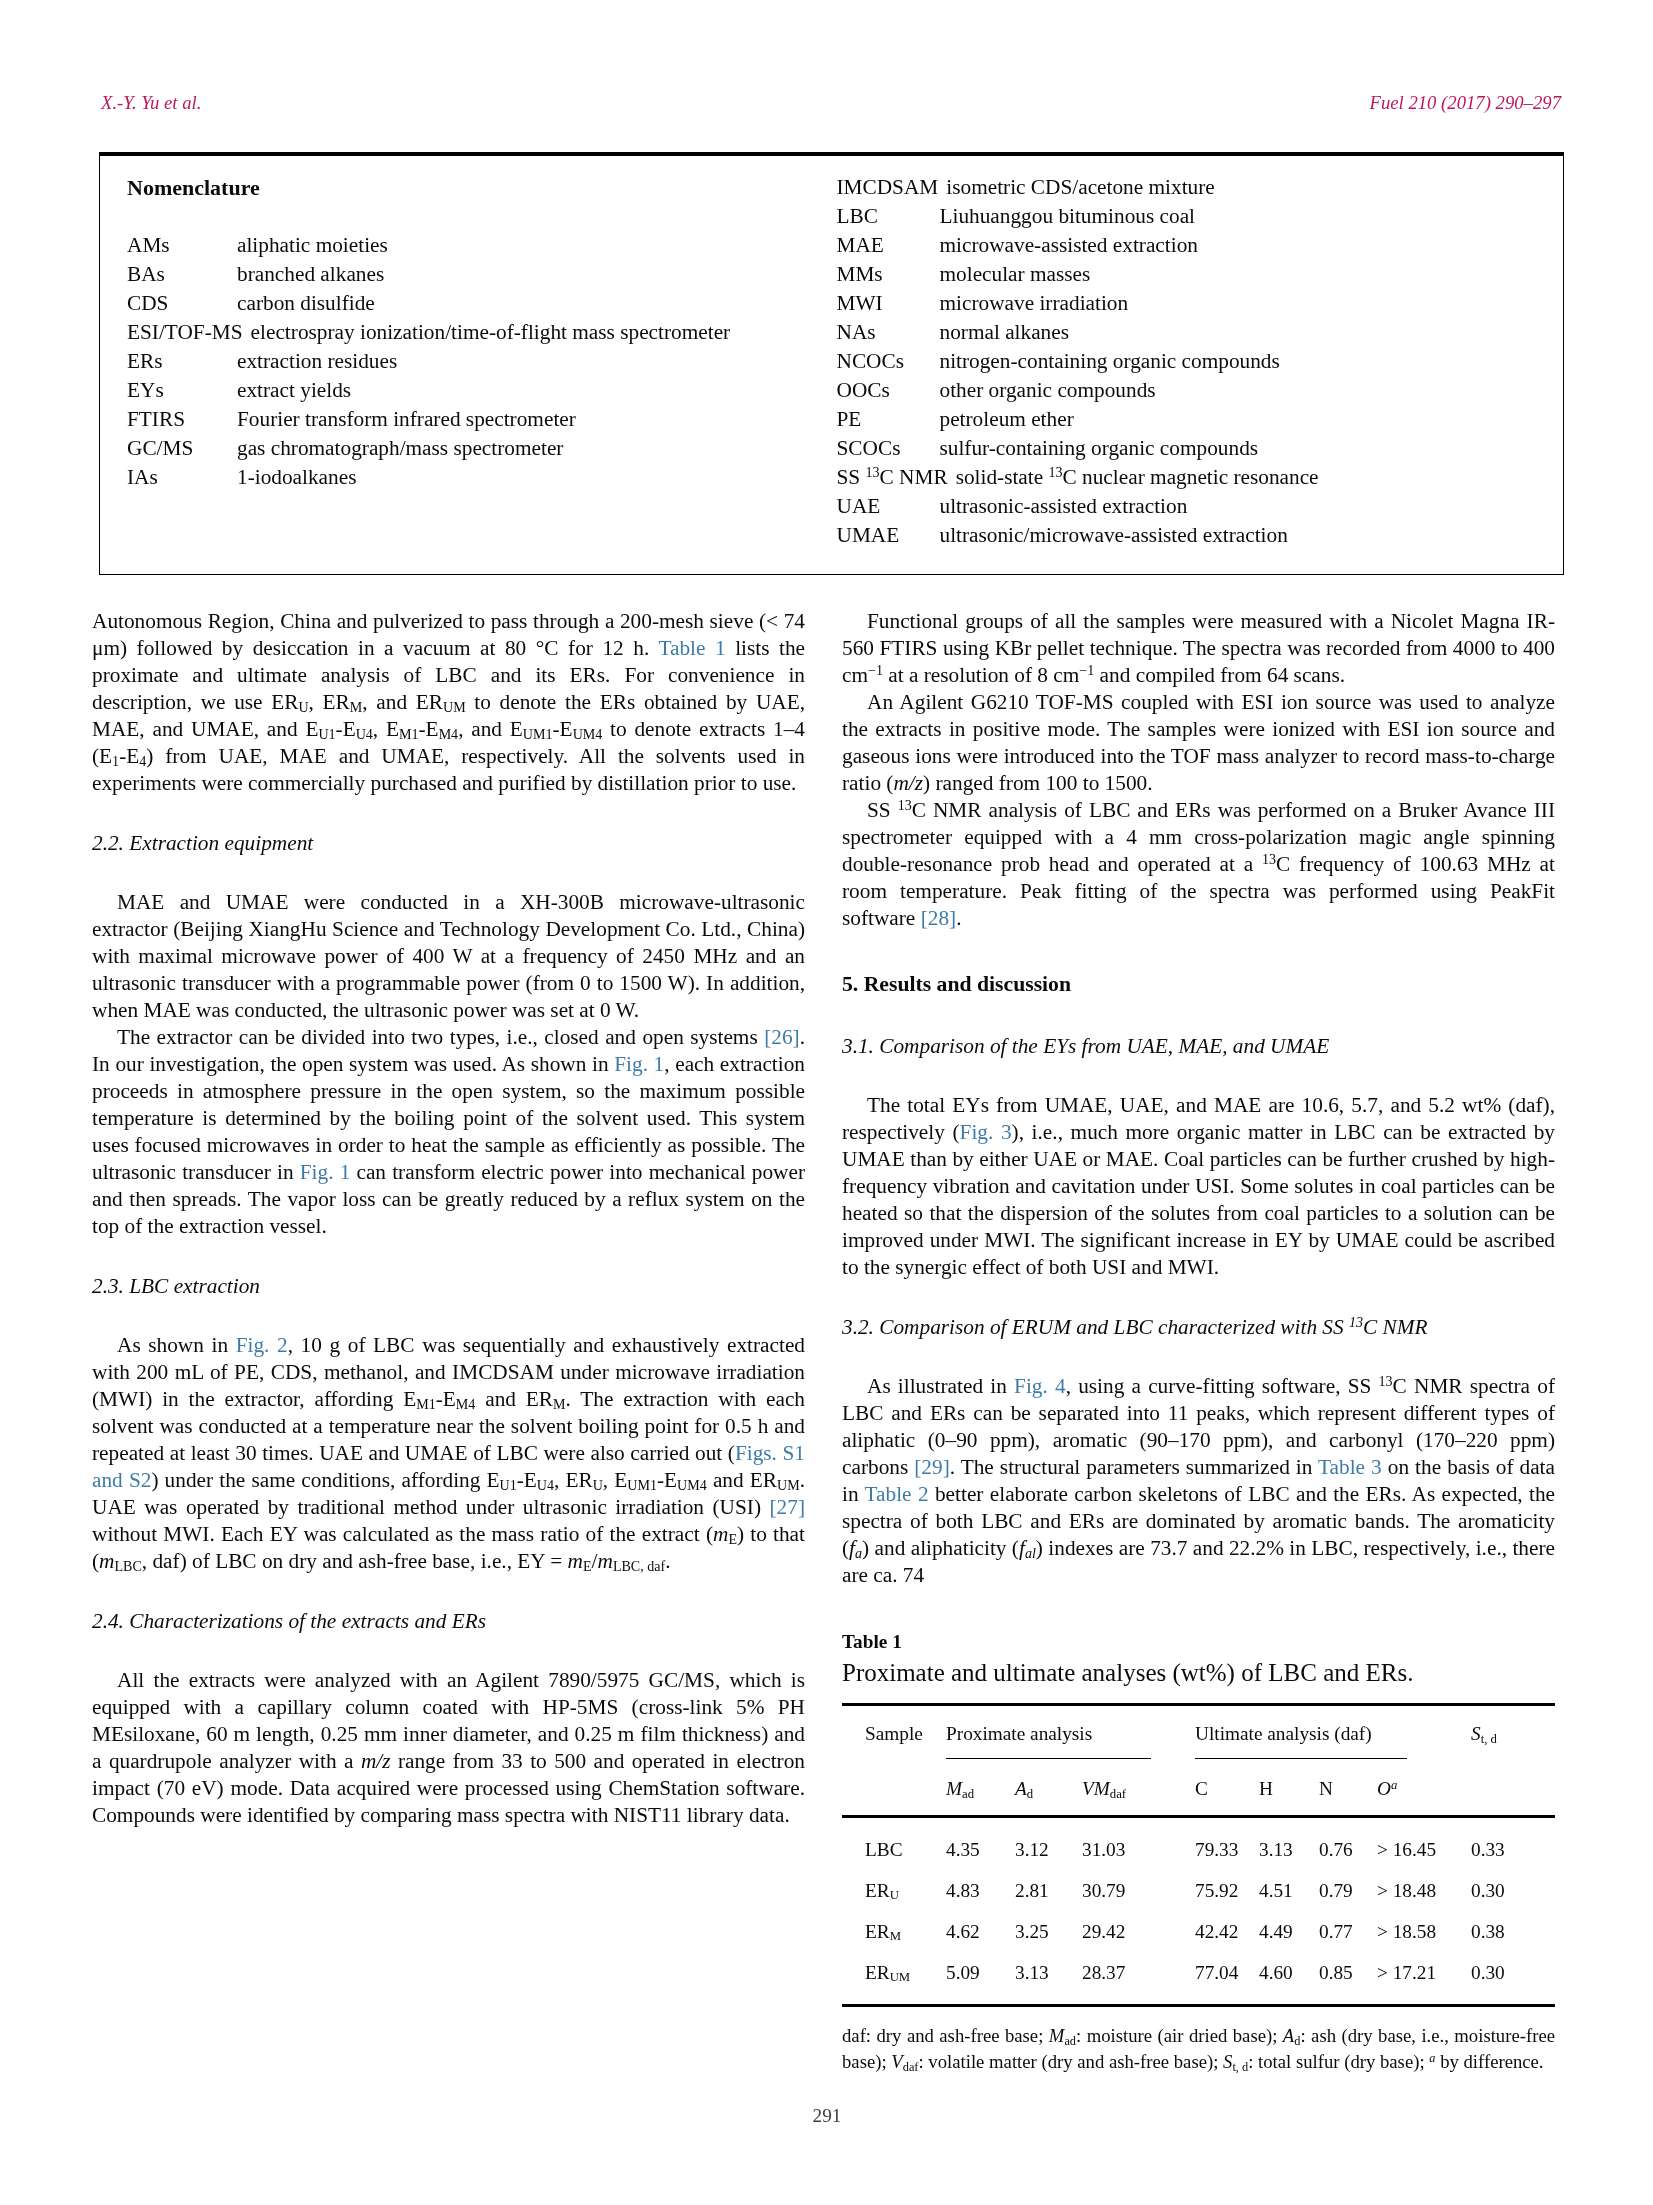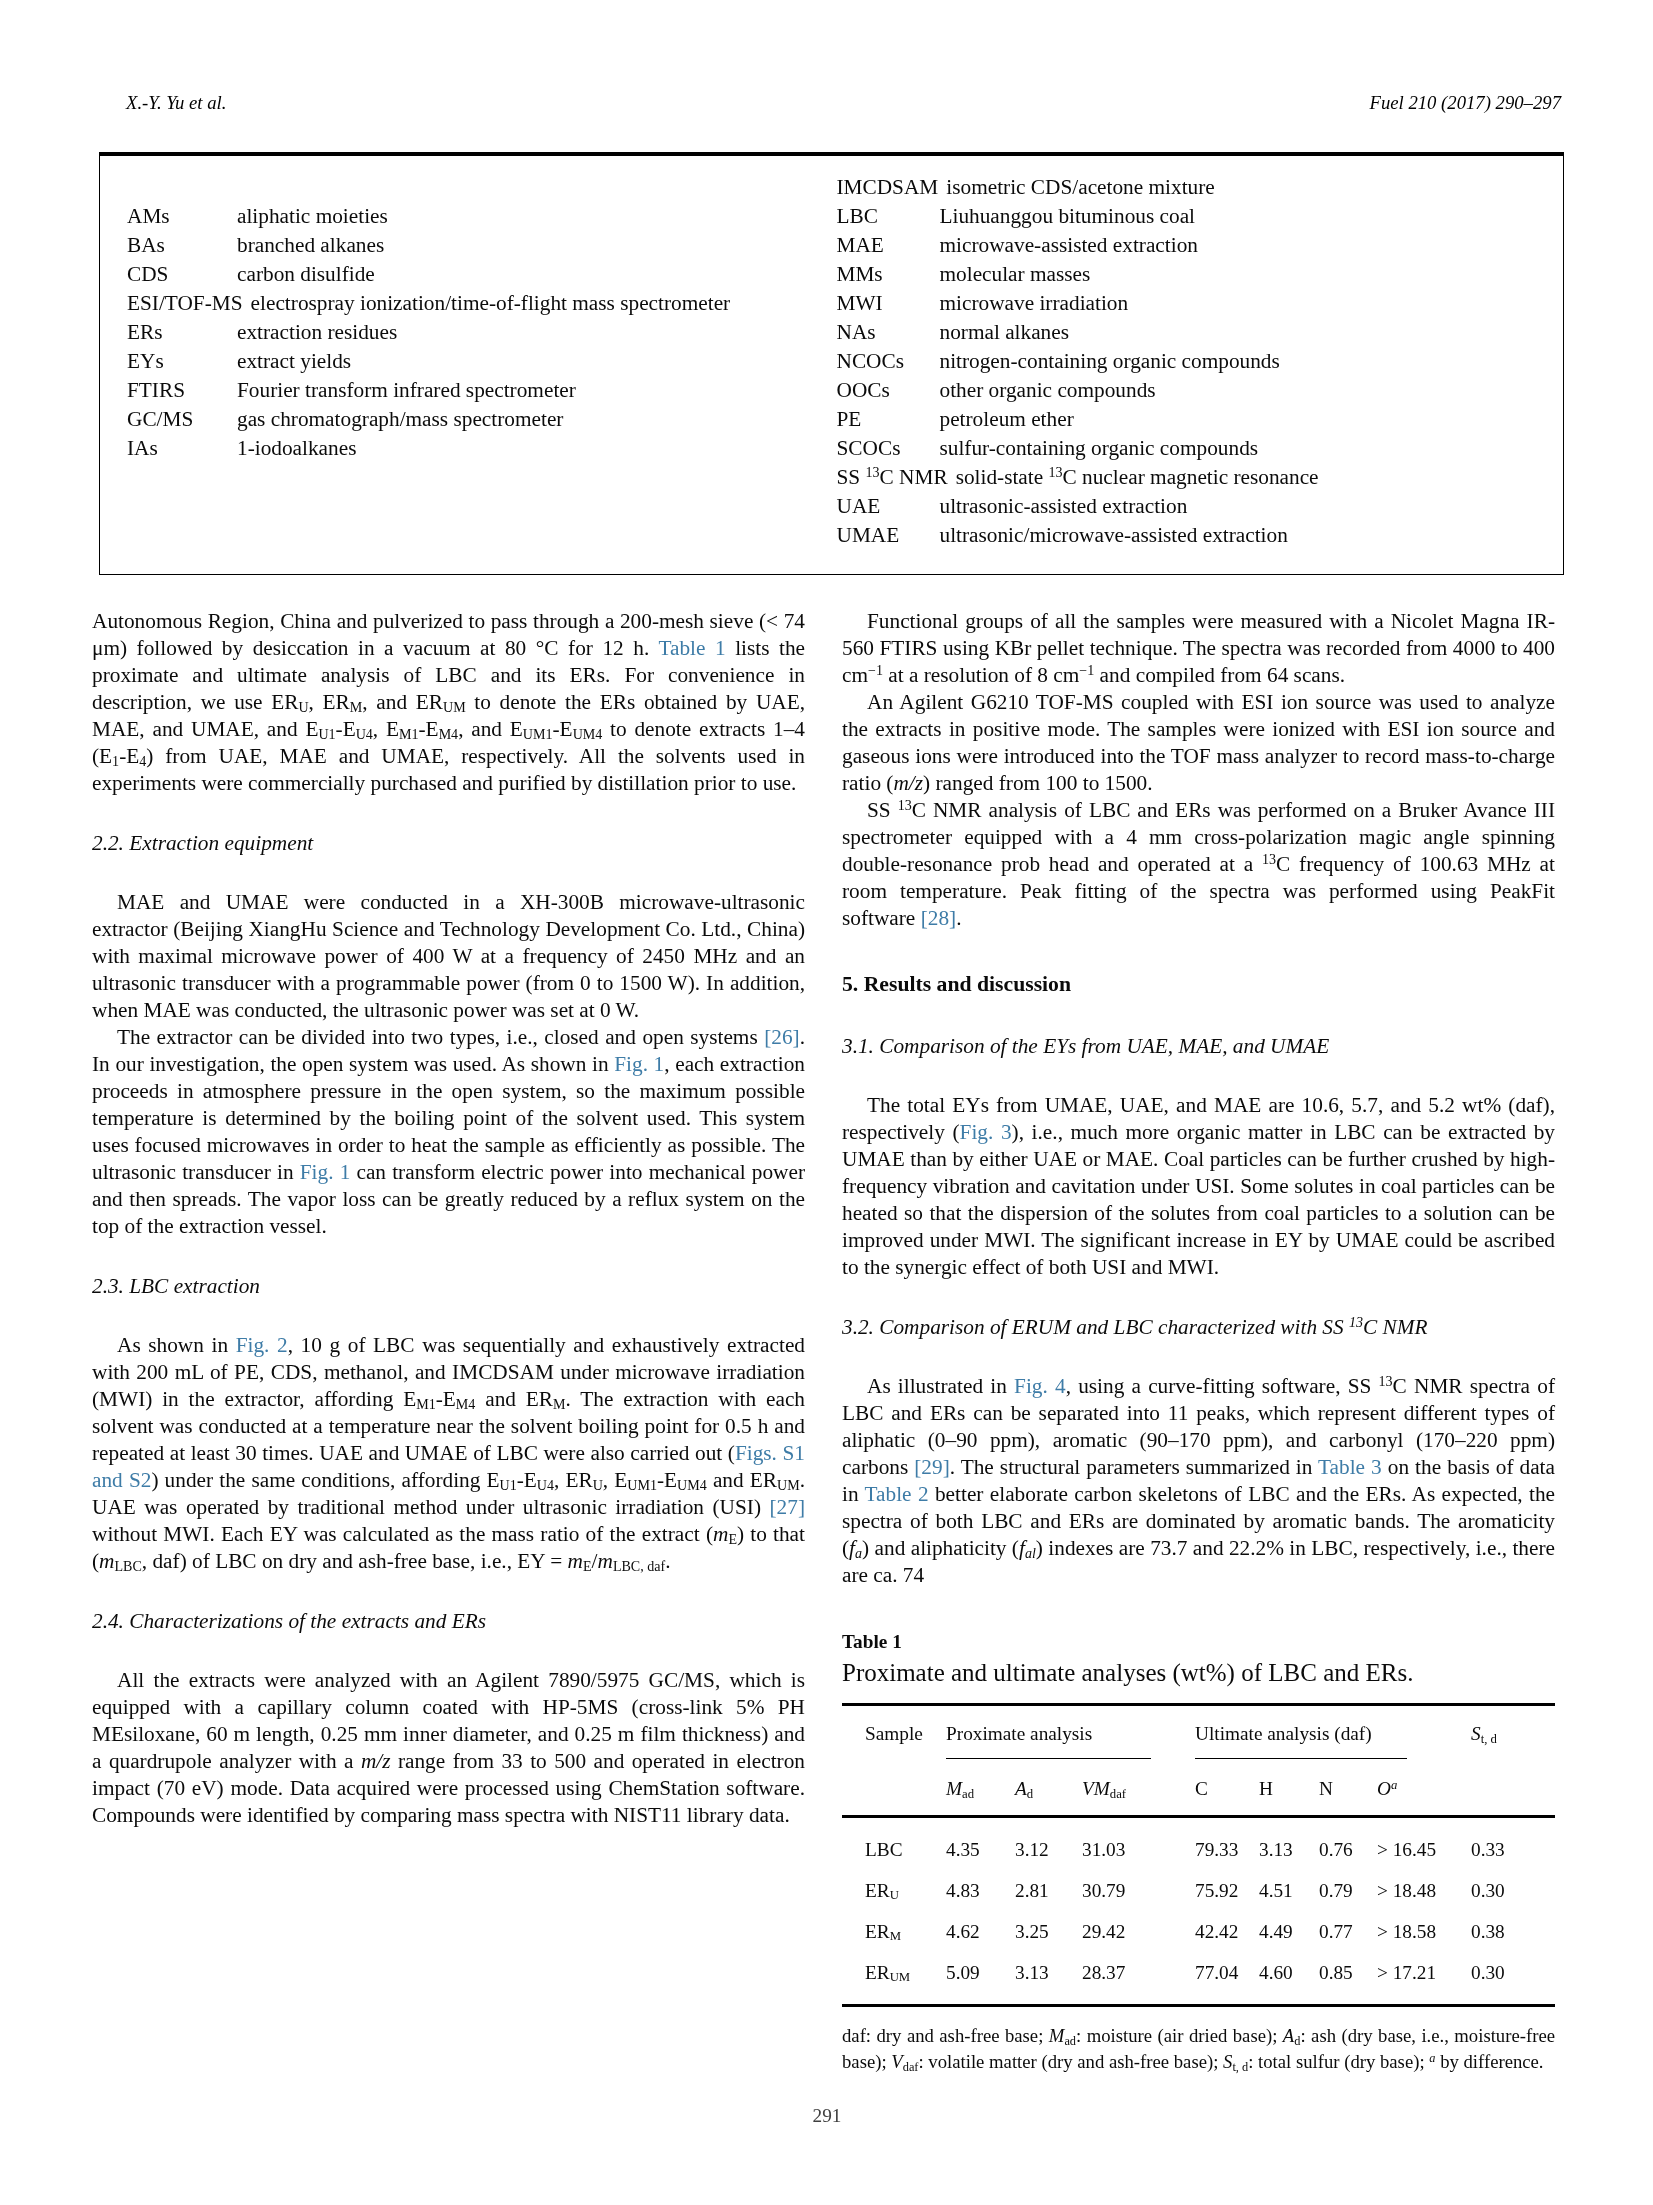--- a/index.html
+++ b/index.html
@@ -9,21 +9,21 @@
     background:#ffffff;
     font-family:"Liberation Serif", serif;
     color:#0b0b0b;
     margin:0 auto;
     overflow:hidden;
   }
   
   .header-row{
     position:absolute;top:92px;left:101px;right:93px;
     display:flex;justify-content:space-between;
-    font-style:italic;font-size:18.7px;color:#000000;margin-left:25px;
+    font-style:italic;font-size:18.7px;color:#be185d;
   }
   
   #nomenclature-box{
     position:absolute;top:152px;left:99px;width:1465px;
     box-sizing:border-box;
     border:1.3px solid #000;border-top-width:4px;
     padding:17.3px 25px 24px 27px;
     display:flex;
     font-size:21.3px;line-height:29px;
   }
@@ -79,20 +79,21 @@
 
 <div id="page">
 
   <div class="header-row">
     <span>X.-Y. Yu et al.</span>
     <span>Fuel 210 (2017) 290–297</span>
   </div>
 
   <div id="nomenclature-box">
     <div class="nom-col nom-col-left">
+      <div class="nom-title">Nomenclature</div>
       <div class="nom-spacer"></div>
       <div class="nom-list">
   <div class="nom-row"><span class="nom-abbr">AMs</span><span class="nom-def">aliphatic moieties</span></div>
 
   <div class="nom-row"><span class="nom-abbr">BAs</span><span class="nom-def">branched alkanes</span></div>
 
   <div class="nom-row"><span class="nom-abbr">CDS</span><span class="nom-def">carbon disulfide</span></div>
 
 
   <div class="nom-row"><span class="nom-abbr">ESI/TOF-MS</span><span class="nom-def">electrospray ionization/time-of-flight mass spectrometer</span></div>

